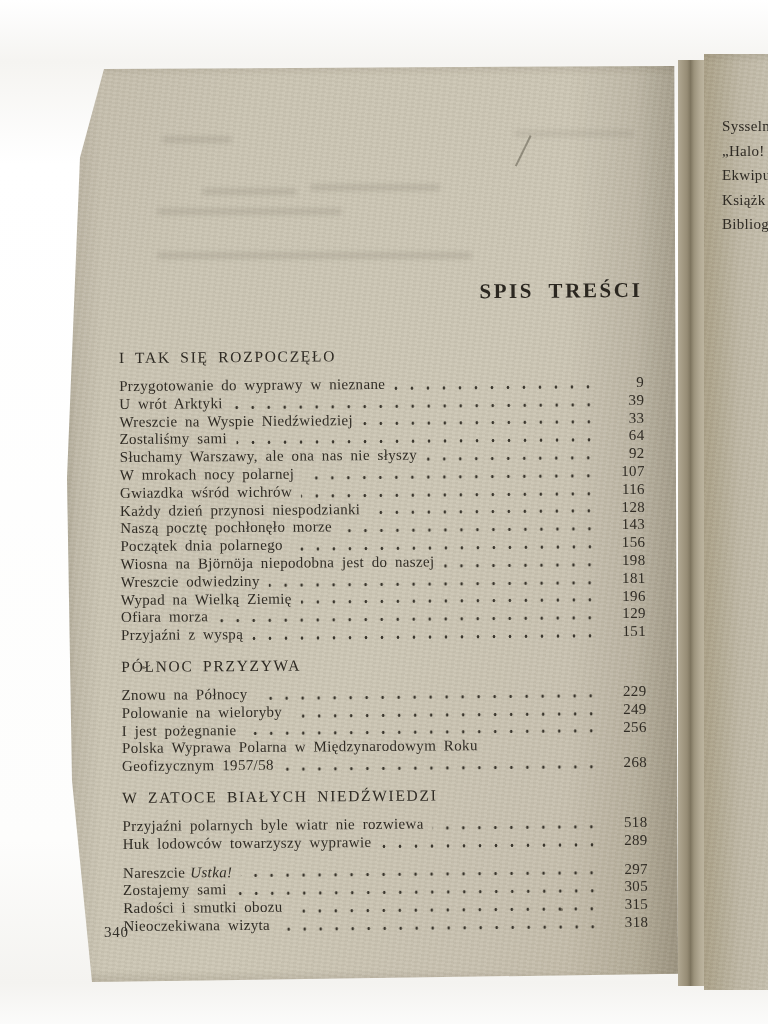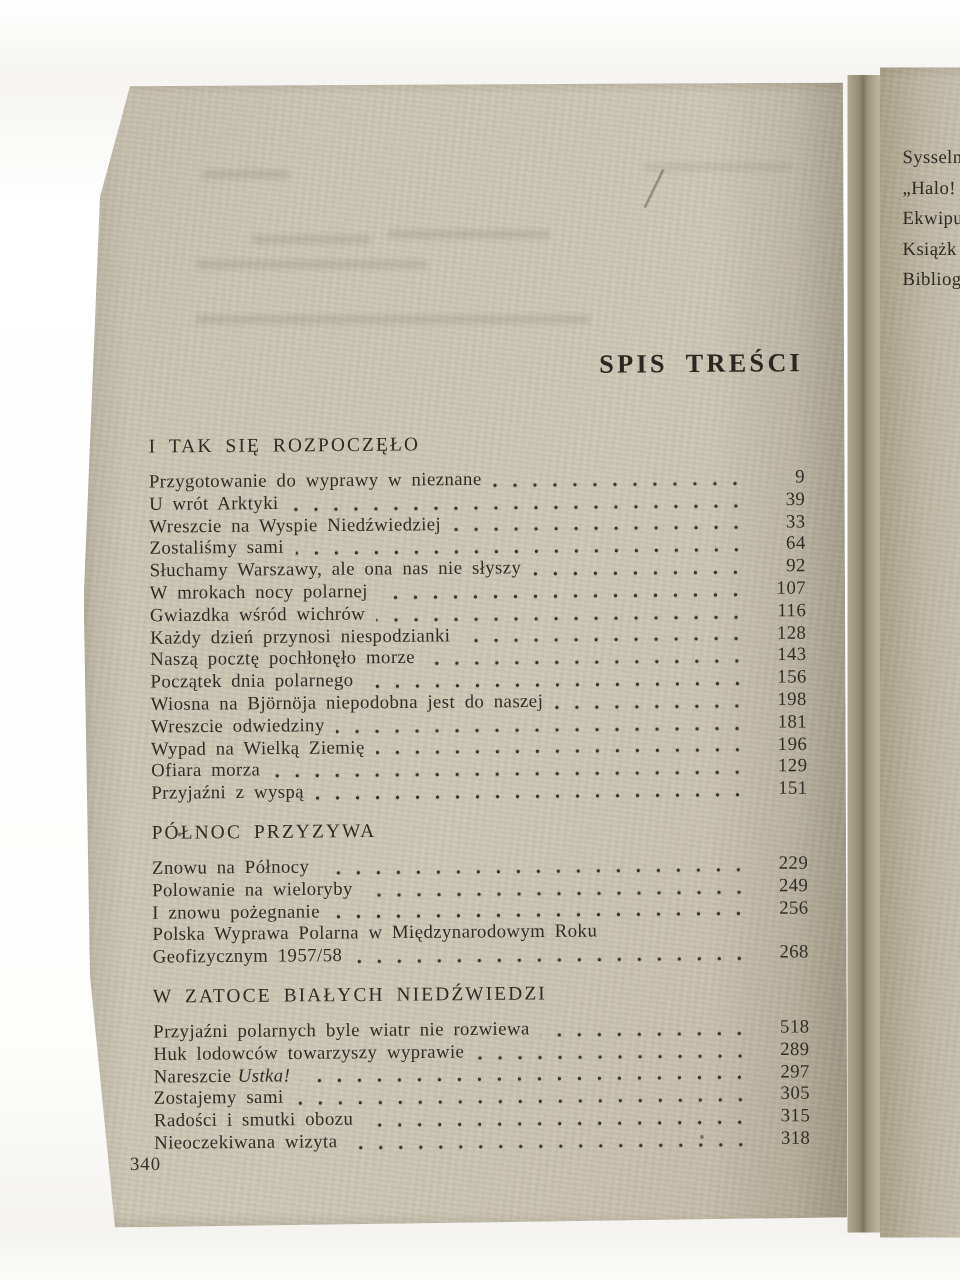--- a/index.html
+++ b/index.html
@@ -45,21 +45,21 @@
     font-size:15.5px;letter-spacing:1.7px;word-spacing:4px;color:#2e2a23;
     margin:12px 0 10px 0;line-height:20px;
   }
   .sec-head.first{margin-top:41px;}
   .rows{margin:0;}
   .row{
     display:flex;align-items:baseline;font-size:15px;line-height:17.8px;
     letter-spacing:.35px;word-spacing:3.5px;color:#302c25;
   }
   .row .t{white-space:nowrap;}
-  .row .em{font-style:italic;margin-left:5px;}
+  .row .em{font-style:italic;margin-left:5px;margin-top:11px;}
   .leader{
     flex:1 1 auto;min-width:12px;height:5px;align-self:flex-end;
     margin:0 12px 3px 9px;
     background-image:radial-gradient(circle,rgba(44,40,32,.92) 1.1px,rgba(44,40,32,0) 1.7px);
     background-size:16px 5px;background-repeat:repeat-x;background-position:right 0 bottom 45%;
   }
   .row .p{flex:0 0 36px;text-align:right;white-space:nowrap;}
   .row.no-leader .t{white-space:normal;}
   .sec{margin:0;}
   .sec + .sec{margin-top:0;}
@@ -190,21 +190,21 @@
               <span class="t">Znowu na Północy</span>
               <span class="leader"></span>
               <span class="p">229</span>
             </div>
           <div class="row">
               <span class="t">Polowanie na wieloryby</span>
               <span class="leader"></span>
               <span class="p">249</span>
             </div>
           <div class="row">
-              <span class="t">I znowu pożegnanie</span>
+              <span class="t">I jest pożegnanie</span>
               <span class="leader"></span>
               <span class="p">256</span>
             </div>
           <div class="row no-leader">
               <span class="t">Polska Wyprawa Polarna w Międzynarodowym Roku</span>
             </div>
           <div class="row">
               <span class="t">Geofizycznym 1957/58</span>
               <span class="leader"></span>
               <span class="p">268</span>

